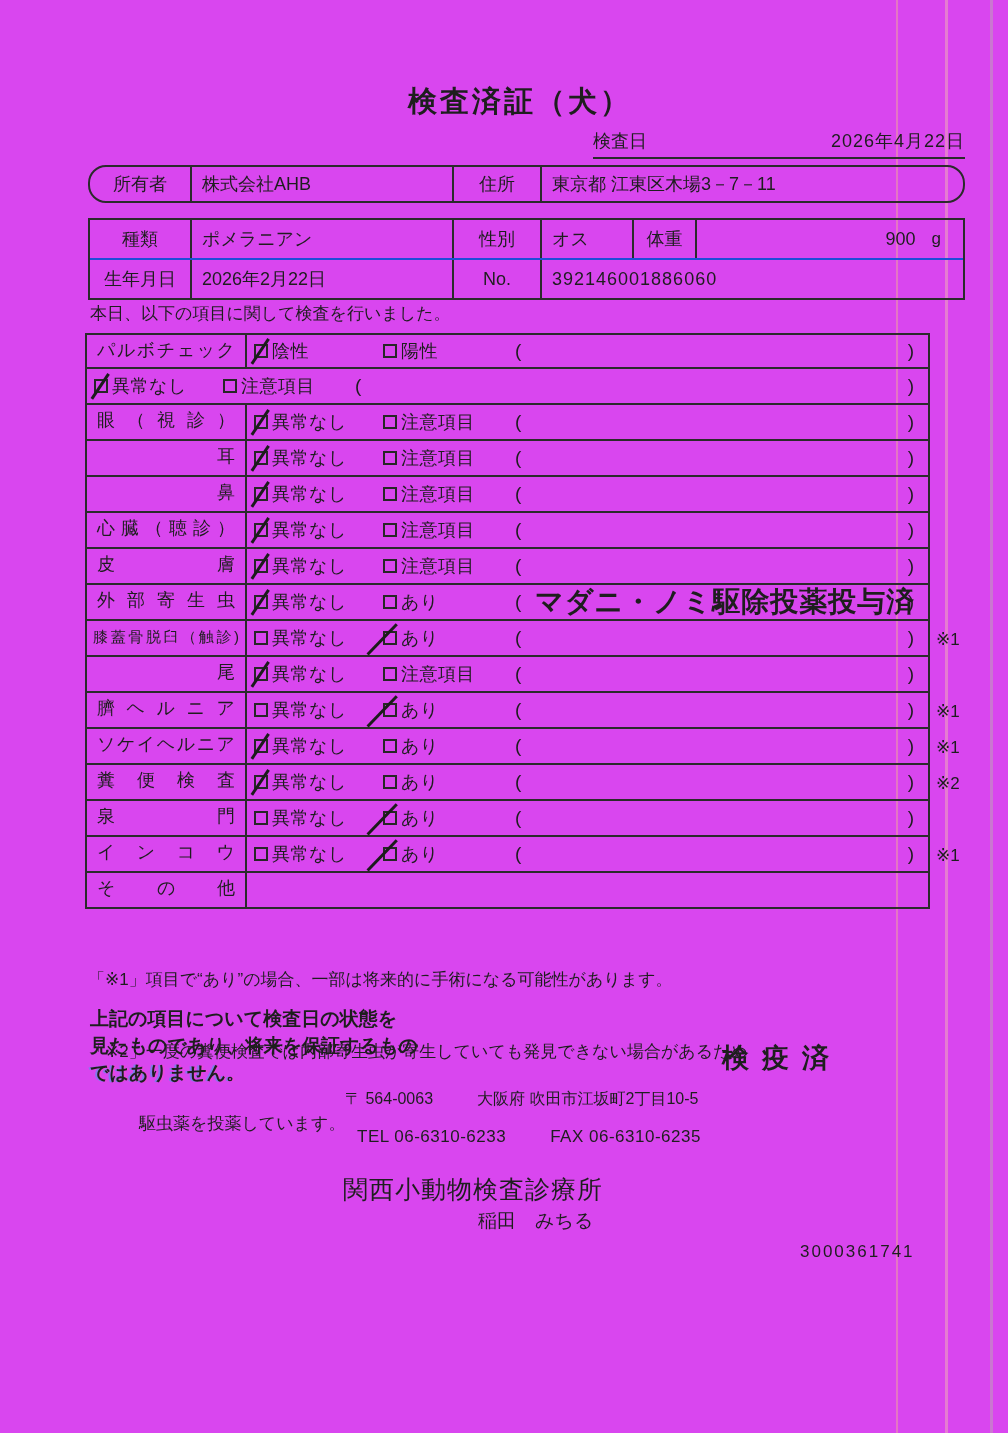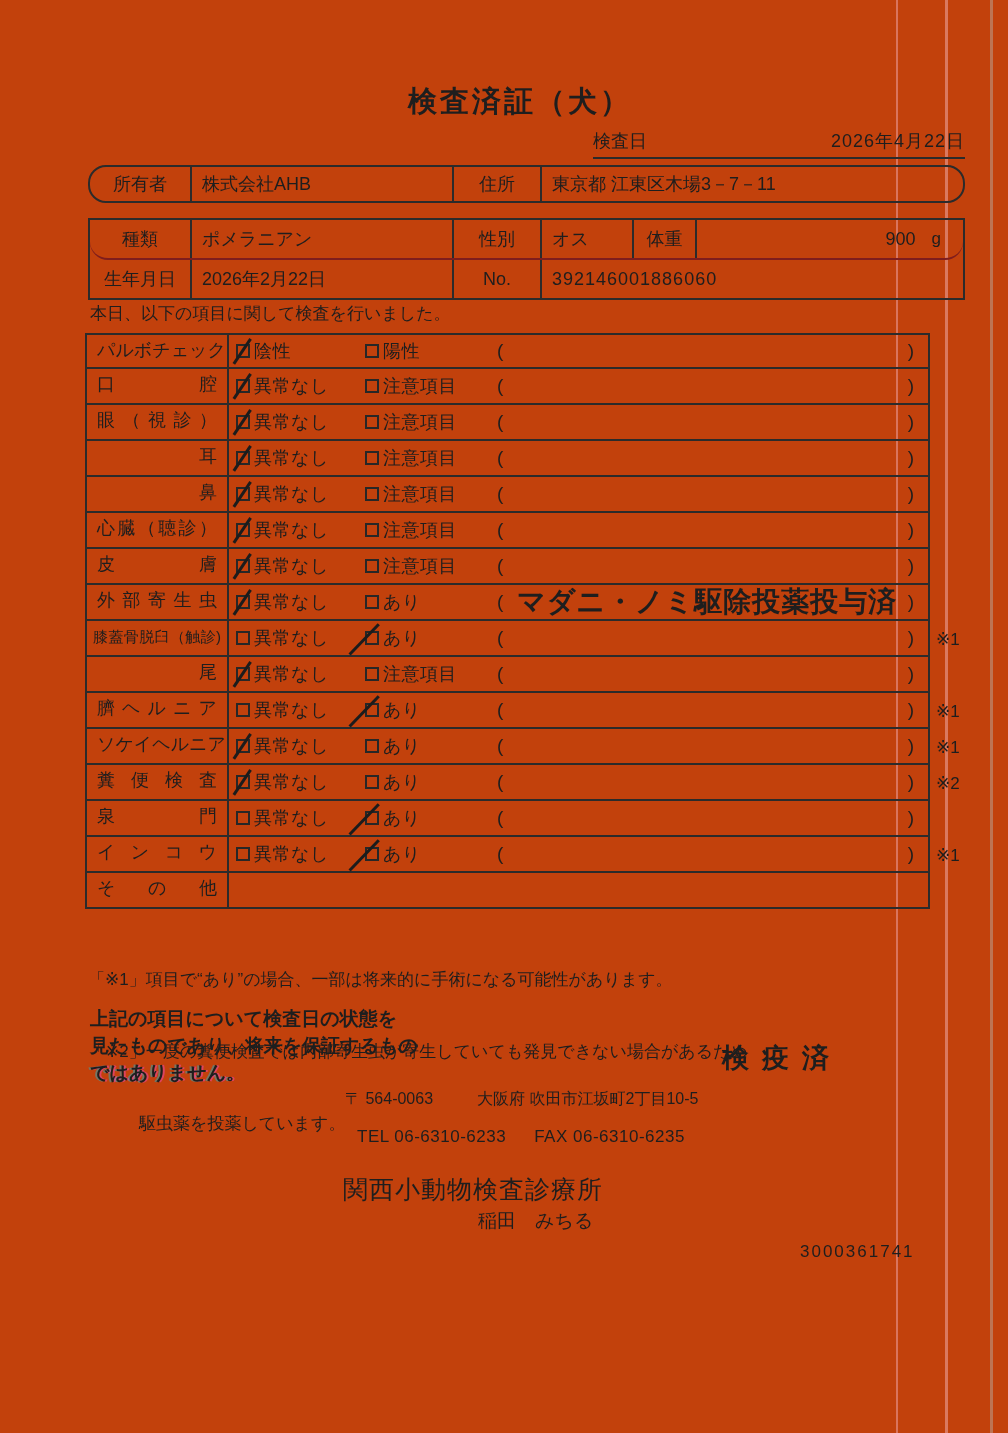--- a/index.html
+++ b/index.html
@@ -1,75 +1,75 @@
 <!DOCTYPE html>
 <html><head>
 <meta charset="utf-8">
 <style>
   html,body{margin:0;padding:0;}
   body{font-family:"Liberation Sans","DejaVu Sans",sans-serif;color:#1e1e1e;background:#e9e9e9;}
-  .page{position:relative;width:1008px;height:1433px;background:#c2410c;overflow:hidden;margin:0 auto;}
+  .page{position:relative;width:1008px;height:1433px;background:#d946ef;overflow:hidden;margin:0 auto;}
 
   
   .scan-line{position:absolute;top:0;bottom:0;pointer-events:none;}
   .scan-line.a{left:896px;width:2px;background:rgba(236,158,160,.55);}
   .scan-line.b{left:945px;width:3px;background:rgba(242,178,180,.5);}
   .scan-line.edge{left:990px;width:3px;background:rgba(185,180,173,.45);}
 
   .title{position:absolute;top:82px;left:40px;right:8px;text-align:center;font-size:29px;font-weight:700;letter-spacing:3px;}
 
   .date-row{position:absolute;top:129px;left:593px;width:372px;display:flex;justify-content:space-between;align-items:flex-end;border-bottom:2px solid #2b2b2b;padding-bottom:4px;font-size:18px;}
   .date-row .val{letter-spacing:1px;}
 
   .tbl{position:absolute;left:88px;border:2px solid #2b2b2b;box-sizing:border-box;font-size:18px;}
   .owner-table{top:165px;width:877px;height:38px;display:flex;border-radius:18px;}
   .info-table{top:218px;width:877px;}
   .trow{display:flex;height:38px;}
-  .trow.bordered{border-bottom:2px solid #7f1d1d;border-radius:18px;}
+  .trow.bordered{border-bottom:2px solid #1d4ed8;}
   .cell{display:flex;align-items:center;box-sizing:border-box;border-right:2px solid #2b2b2b;padding:0 10px;white-space:nowrap;overflow:hidden;}
   .cell.last{border-right:none;flex:1;}
   .cell.lab{justify-content:center;padding:0 4px;}
   .w-c1{width:102px;}
   .w-c2{width:262px;}
   .w-c3{width:88px;}
   .w-c4{width:92px;}
   .w-c5{width:63px;}
   .cell.weight-val{justify-content:flex-end;padding-right:22px;gap:16px;}
   .cell .unit{font-size:17px;}
   .no-value{letter-spacing:1px;}
 
   .intro{position:absolute;top:302px;left:90px;font-size:17px;}
 
   
   .exam-table{position:absolute;top:333px;left:85px;}
   .exam-row{display:flex;height:36px;}
   .row-box{display:flex;width:845px;box-sizing:border-box;border:2px solid #2b2b2b;border-top:none;}
   .row-box.first{border-top:2px solid #2b2b2b;}
-  .cell-label{width:142px;box-sizing:border-box;border-right:2px solid #2b2b2b;padding:0 10px;line-height:31px;font-size:18px;text-align:justify;text-align-last:justify;overflow:hidden;white-space:nowrap;}
+  .cell-label{width:160px;box-sizing:border-box;border-right:2px solid #2b2b2b;padding:0 10px;line-height:31px;font-size:18px;text-align:justify;text-align-last:justify;overflow:hidden;white-space:nowrap;}
   .cell-label.small{font-size:15px;padding:0 6px;}
   .cell-content{flex:1;position:relative;}
   .opt{position:absolute;top:50%;transform:translateY(-50%);display:flex;align-items:center;gap:4px;white-space:nowrap;}
   .opt-text{font-size:18px;letter-spacing:.5px;}
   .checkbox{position:relative;display:inline-block;width:14px;height:14px;border:2px solid #272727;box-sizing:border-box;}
   .checkbox.checked::after{content:"";position:absolute;width:30px;height:2.5px;background:#1c1c1c;left:-11px;top:4px;transform:rotate(-56deg);}
   .checkbox.checked.long::after{width:42px;left:-24px;top:5px;transform:rotate(-46deg);}
   .paren-open{position:absolute;left:268px;top:50%;transform:translateY(-50%);font-size:19px;}
   .paren-close{position:absolute;right:14px;top:50%;transform:translateY(-50%);font-size:19px;}
   .paren-text{position:absolute;left:288px;top:50%;transform:translateY(-50%);font-size:28px;font-weight:700;letter-spacing:1px;white-space:nowrap;}
   .cell-note{width:42px;display:flex;align-items:center;padding-left:6px;font-size:17px;box-sizing:border-box;}
 
   .footnotes{position:absolute;top:920px;left:88px;font-size:17px;line-height:24px;white-space:pre-wrap;}
 
   .disclaimer{position:absolute;top:1005px;left:90px;font-size:19px;font-weight:700;line-height:27px;}
   .fringe{text-shadow:2px 0 0 rgba(255,70,200,.45),-2px 0 0 rgba(0,200,235,.4);}
 
   .stamp{position:absolute;top:1040px;left:722px;font-size:27px;font-weight:700;letter-spacing:13px;white-space:nowrap;}
 
   .addr-row{position:absolute;top:1089px;left:345px;display:flex;gap:44px;font-size:16px;white-space:nowrap;}
-  .tel-row{position:absolute;top:1127px;left:357px;display:flex;gap:28px;font-size:17px;letter-spacing:.5px;white-space:nowrap;}
+  .tel-row{position:absolute;top:1127px;left:357px;display:flex;gap:44px;font-size:17px;letter-spacing:.5px;white-space:nowrap;}
   .clinic-name{position:absolute;top:1173px;left:343px;font-size:25px;letter-spacing:1px;white-space:nowrap;}
   .vet-name{position:absolute;top:1208px;left:478px;font-size:19px;white-space:nowrap;}
   .serial{position:absolute;top:1242px;left:800px;font-size:17px;letter-spacing:2px;}
 </style>
 </head>
 <body>
 
 <div class="page">
 
   <div class="scan-line a"></div>
@@ -128,21 +128,20 @@
           <span class="paren-open">(</span>
 
           <span class="paren-close">)</span>
         </div>
       </div>
       <div class="cell-note"></div>
     </div>
 
     <div class="exam-row">
       <div class="row-box">
-        <div class="cell-label">口腔</div>
         <div class="cell-content">
           <span class="opt" style="left:7px">
             <span class="checkbox checked"></span>
             <span class="opt-text">異常なし</span>
           </span>
           <span class="opt" style="left:136px">
             <span class="checkbox"></span>
             <span class="opt-text">注意項目</span>
           </span>
           <span class="paren-open">(</span>

